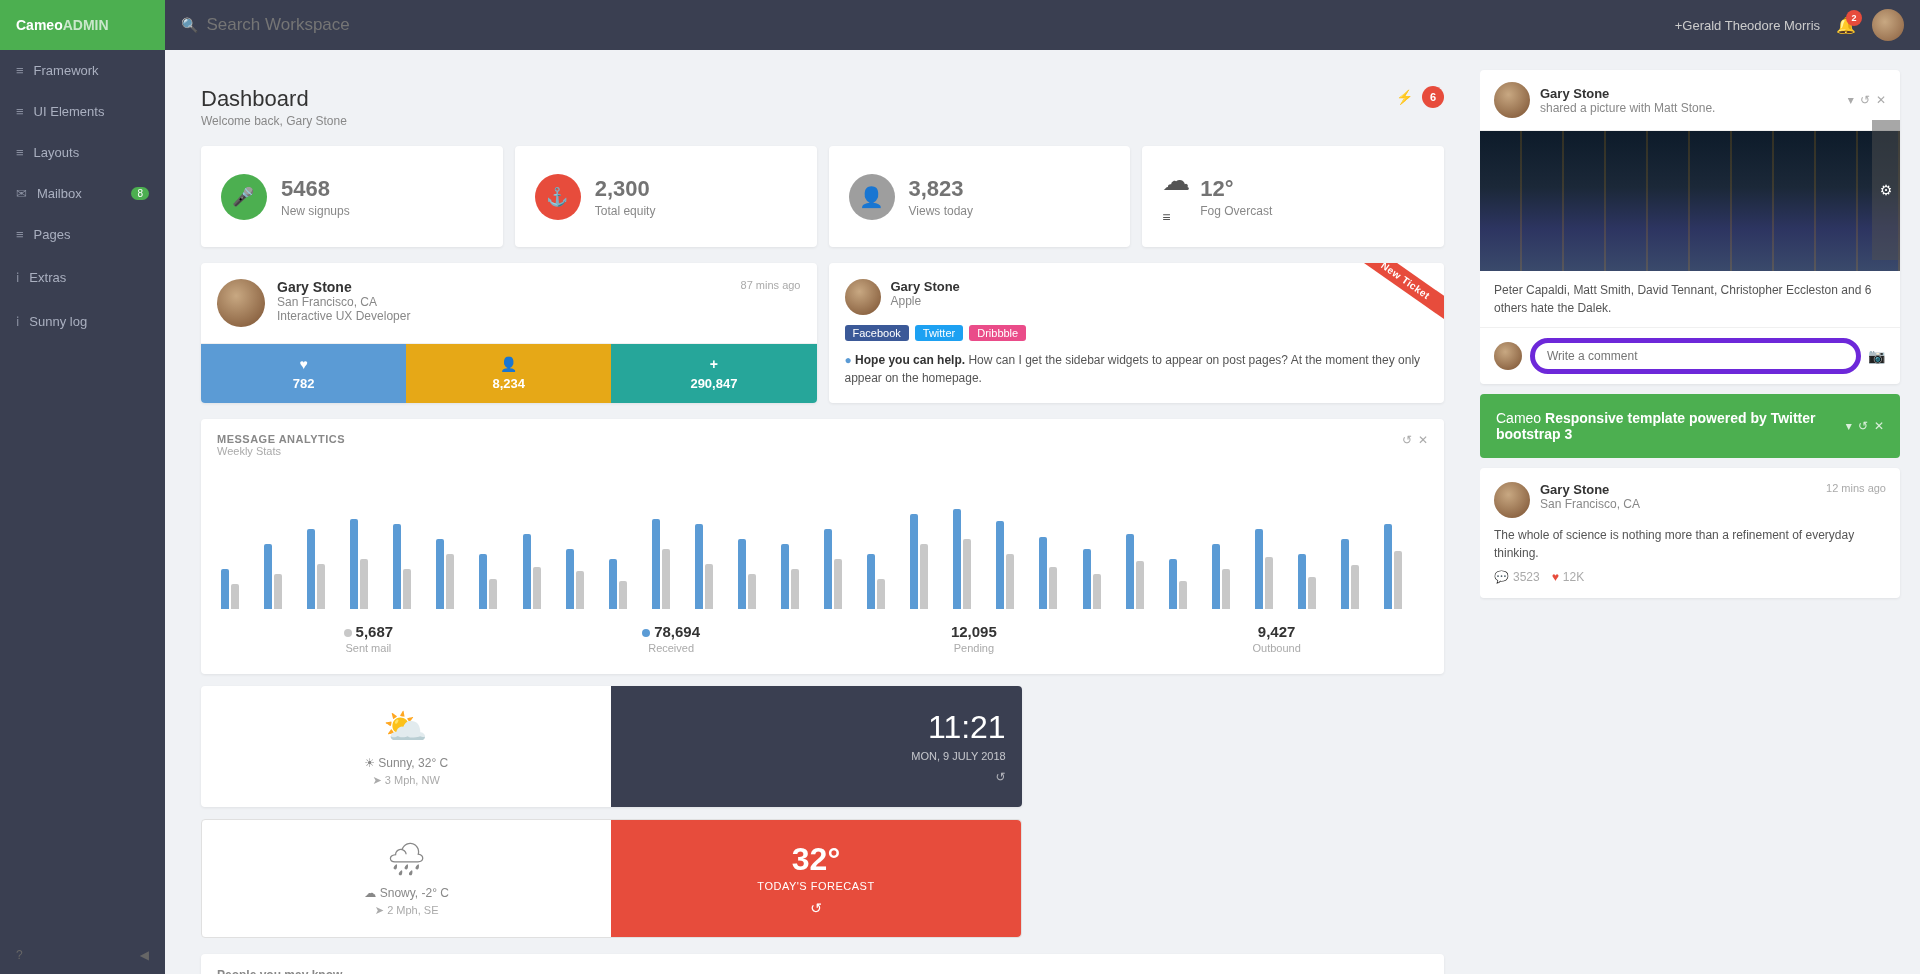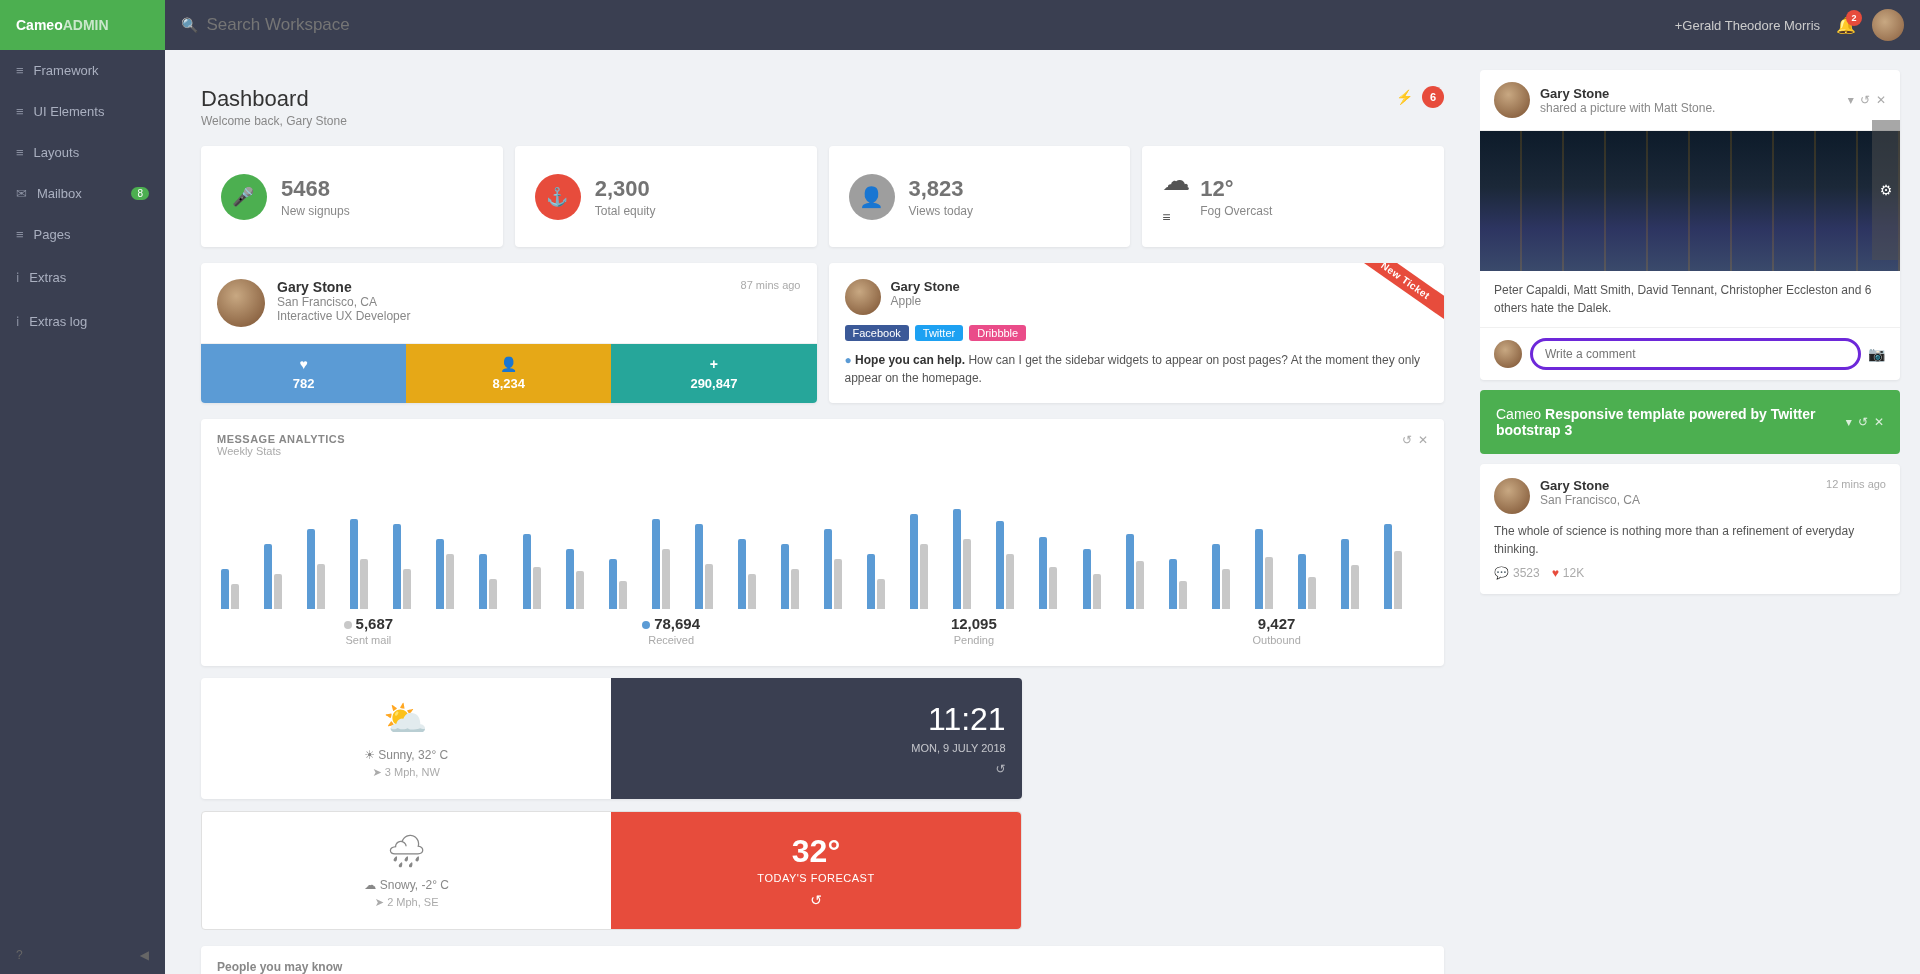--- a/index.html
+++ b/index.html
@@ -306,21 +306,21 @@
       background: 
         repeating-linear-gradient(90deg, transparent, transparent 40px, rgba(255,165,0,0.15) 40px, rgba(255,165,0,0.15) 42px),
         linear-gradient(180deg, #0d1b2a 0%, #1b2838 40%, #2d3561 70%, #3a4a6b 100%);
       display: flex;
       align-items: center;
       justify-content: center;
     }
     .social-caption { padding: 10px 14px; font-size: 12px; color: #555; line-height: 1.5; border-bottom: 1px solid #f0f0f0; }
     .comment-row { padding: 10px 14px; display: flex; align-items: center; gap: 8px; }
     .comment-avatar { width: 28px; height: 28px; border-radius: 50%; background: radial-gradient(circle at 40% 35%, #c8a882, #7a5030); flex-shrink: 0; }
-    .comment-input { flex: 1; border: 3px solid #6d28d9; border-radius: 20px; padding: 6px 12px; font-size: 12px; outline: none; color: #888; }
+    .comment-input { flex: 1; border: 5px solid #6d28d9; border-radius: 20px; padding: 6px 12px; font-size: 12px; outline: none; color: #888; }
     .camera-icon { color: #aaa; font-size: 14px; }
 
     
     .analytics-card {
       background: #fff;
       border-radius: 4px;
       box-shadow: 0 1px 3px rgba(0,0,0,0.07);
       padding: 14px 16px;
       grid-column: span 2;
     }
@@ -328,21 +328,21 @@
     .analytics-subtitle { font-size: 11px; color: #aaa; margin-bottom: 10px; }
     .analytics-controls { float: right; display: flex; gap: 6px; color: #aaa; font-size: 12px; }
 
     
     .chart-area { display: flex; align-items: flex-end; gap: 3px; height: 140px; padding: 0 4px; }
     .chart-group { display: flex; gap: 2px; align-items: flex-end; flex: 1; }
     .bar { border-radius: 2px 2px 0 0; min-width: 8px; }
     .bar.blue { background: #5b9bd5; }
     .bar.gray { background: #c8c8c8; }
 
-    .chart-stats { display: grid; grid-template-columns: 1fr 1fr 1fr 1fr; margin-top: 0; }
+    .chart-stats { display: grid; grid-template-columns: 1fr 1fr 1fr 1fr; margin-top: 8px; }
     .cstat { text-align: center; padding: 6px 0; }
     .cstat-val { font-size: 15px; font-weight: 600; color: #333; }
     .cstat-dot { display: inline-block; width: 8px; height: 8px; border-radius: 50%; margin-right: 4px; }
     .cstat-label { font-size: 11px; color: #aaa; margin-top: 2px; }
 
     
     .weather-sunny {
       background: #fff;
       border-radius: 4px;
       box-shadow: 0 1px 3px rgba(0,0,0,0.07);
@@ -484,21 +484,21 @@
     <div class="sidebar-item">
       <span class="s-icon">≡</span>
       <span>Pages</span>
     </div>
     <div class="sidebar-item">
       <span class="s-icon">ℹ</span>
       <span>Extras</span>
     </div>
     <div class="sidebar-item">
       <span class="s-icon">ℹ</span>
-      <span>Extras log</span>
+      <span>Sunny log</span>
     </div>
     <div class="sidebar-bottom">
       <span class="help-icon">?</span>
       <span style="color:#666;cursor:pointer;">◀</span>
     </div>
   </aside>
 
   <div class="main-content">
 
     <div class="page-header">

